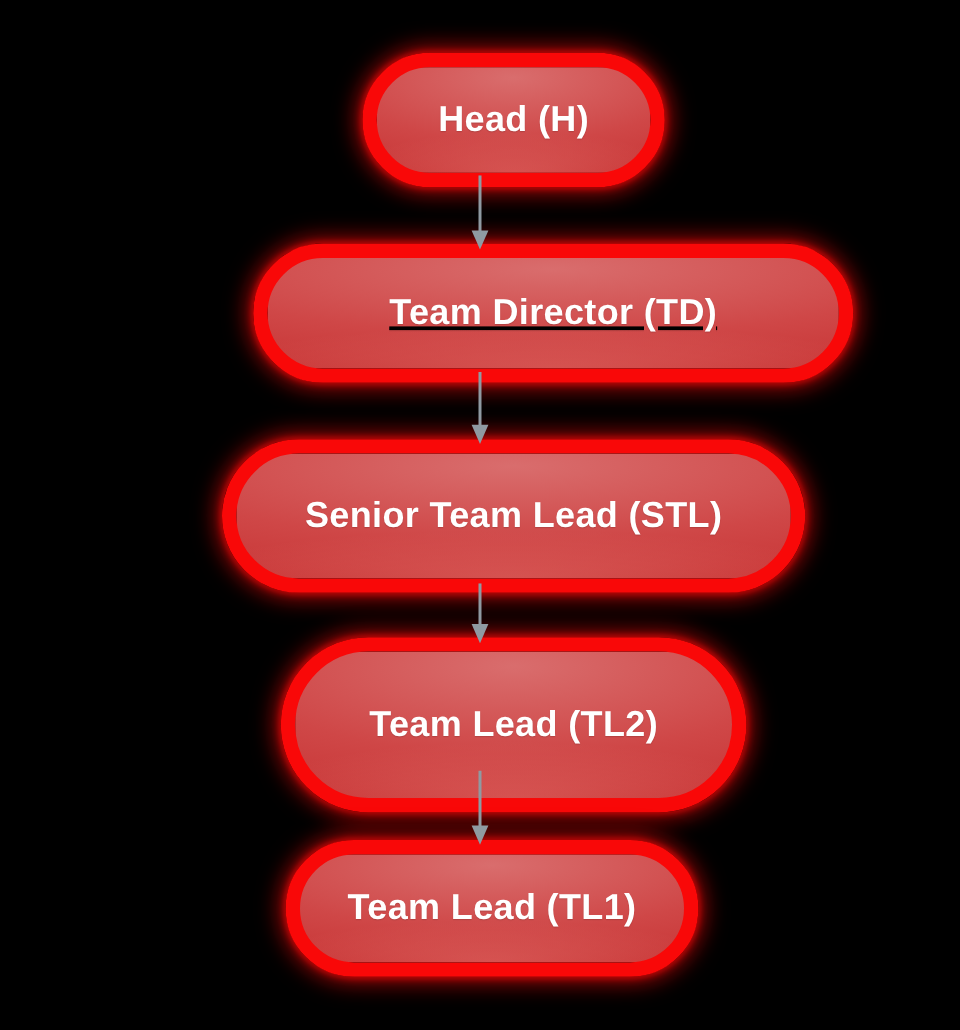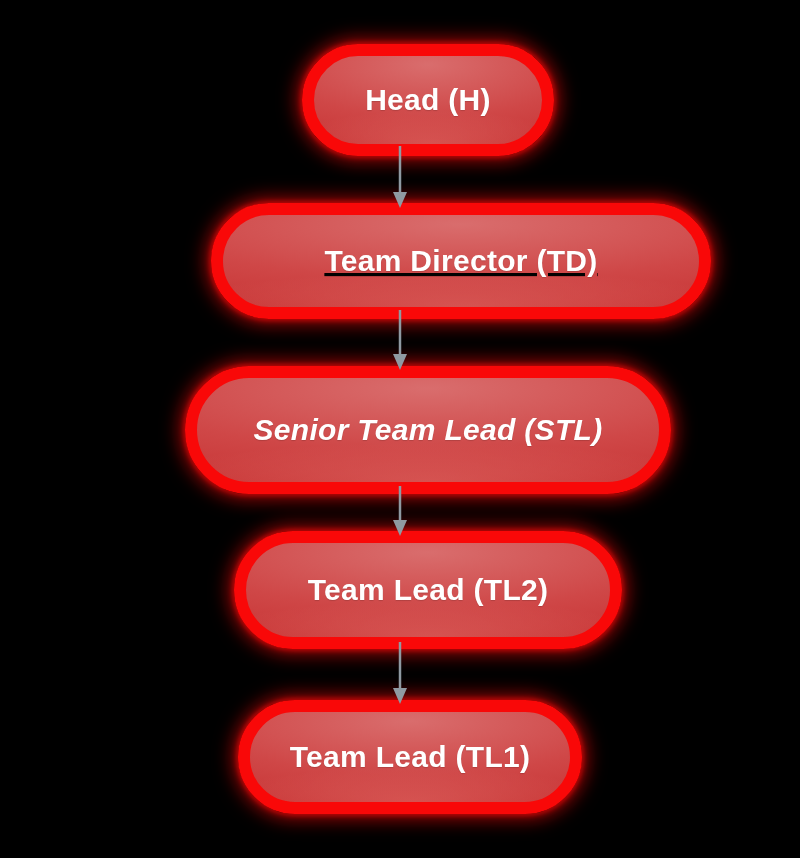--- a/index.html
+++ b/index.html
@@ -37,22 +37,22 @@
   .node-label {
     font-weight: 700;
     font-size: 30px;
     letter-spacing: 0.3px;
     color: var(--label-color, #fff);
     white-space: nowrap;
     text-shadow: 0 1px 1px rgba(0,0,0,0.15);
   }
   .node-h   { left: 274px; top:  44px; width: 252px; height: 112px; }
   .node-td  { left: 183px; top: 203px; width: 500px; height: 116px; text-decoration: underline; }
-  .node-stl { left: 157px; top: 366px; width: 486px; height: 128px; font-style: italic; }
-  .node-tl2 { left: 206px; top: 531px; width: 388px; height: 118px; }
+  .node-stl { left: 157px; top: 366px; width: 486px; height: 128px; }
+  .node-tl2 { left: 206px; top: 531px; width: 388px; height: 146px; }
   .node-tl1 { left: 210px; top: 700px; width: 344px; height: 114px; }
 
   .connector {
     position: absolute;
     left: 388px;
     width: 24px;
     z-index: 2;
     color: var(--connector-color, #8f9aa2);
   }
   .c1 { top: 146px; height: 64px; }

